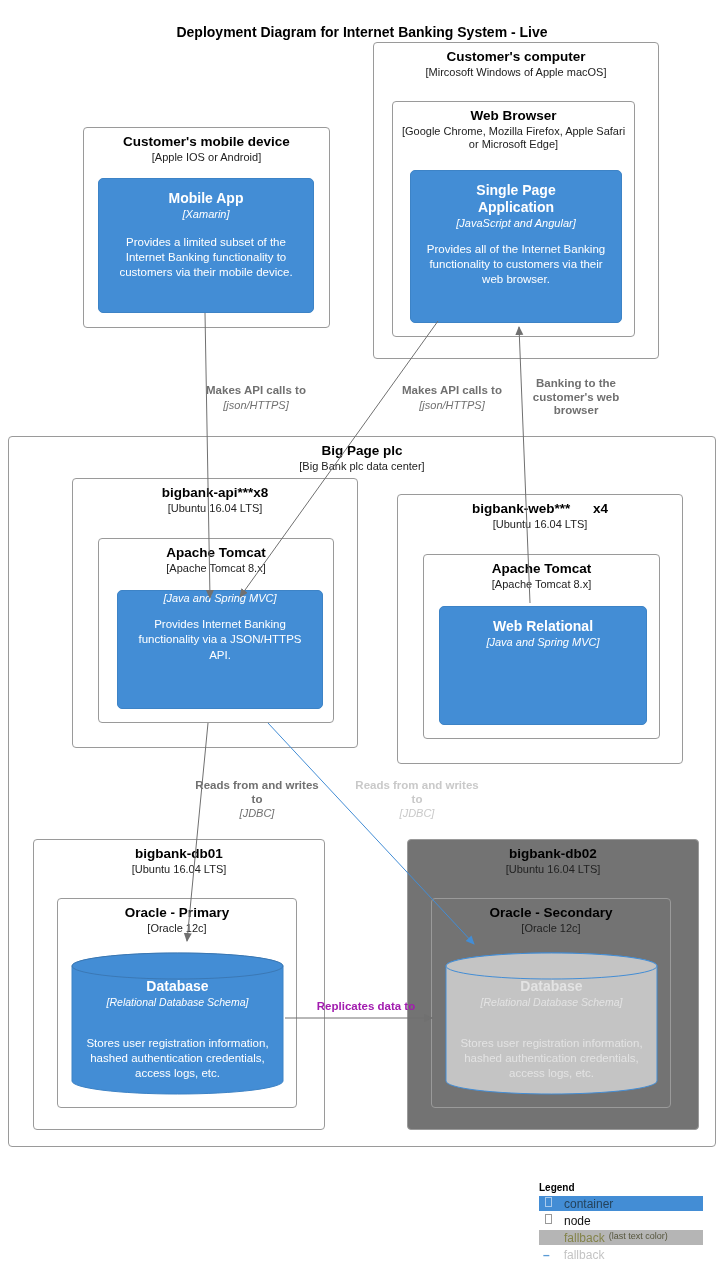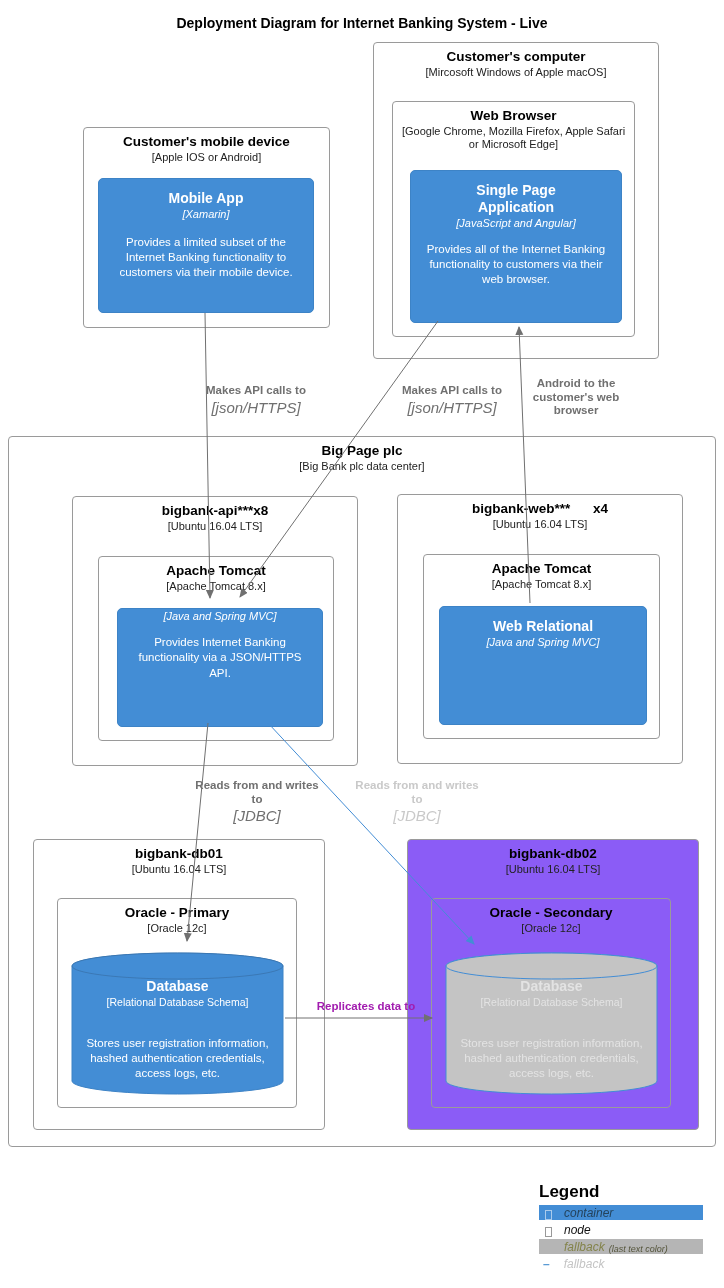--- a/index.html
+++ b/index.html
@@ -2,61 +2,61 @@
 <html><head>
 <meta charset="utf-8">
 <style>
   html,body { margin:0; padding:0; background:#ffffff; }
   #canvas {
     position:relative; width:724px; height:1288px; background:#ffffff;
     font-family:"Liberation Sans","DejaVu Sans",sans-serif; overflow:hidden;
   }
   .abs { position:absolute; }
   .diagram-title {
-    left:0; right:0; top:15px; text-align:center;
+    left:0; right:0; top:24px; text-align:center;
     font-size:14px; font-weight:bold; color:#000;
   }
   .node {
     position:absolute; border:1px solid #9a9a9a; border-radius:4px;
     background:#ffffff; box-sizing:border-box; text-align:center;
   }
-  .node.gray { background:#8b5cf6; }
+  .node.gray { background:#737373; }
   .node.inner-gray { background:transparent; }
   .node-title { font-size:13.5px; font-weight:bold; color:#000; margin-top:6px; line-height:1.15; }
   .node-sub { font-size:11px; color:#222; line-height:1.25; margin-top:1px; }
   .cbox {
     position:absolute; background:#438dd5; border:1px solid #3d83c6; border-radius:5px;
     box-sizing:border-box; color:#ffffff; text-align:center;
   }
   .cbox .c-title { font-size:14px; font-weight:bold; line-height:1.2; padding-top:11px; }
   .cbox .c-title.narrow { max-width:150px; margin:0 auto; }
   .cbox .c-tech { font-size:11px; font-style:italic; line-height:1.2; margin-top:1px; }
   .cbox .c-desc { font-size:11.5px; line-height:1.32; margin-top:14px; padding:0 12px; }
   .cylinder { position:absolute; text-align:center; color:#ffffff; }
   .cylinder svg { position:absolute; left:0; top:0; }
   .cyl-text { position:relative; padding-top:26px; }
   .cyl-text .c-title { font-size:14px; font-weight:bold; line-height:1.2; }
-  .cyl-text .c-tech { font-size:10.5px; margin-top:1px; }
+  .cyl-text .c-tech { font-size:10.5px; font-style:italic; margin-top:1px; }
   .cyl-text .c-desc { font-size:11.5px; line-height:1.3; margin-top:28px; padding:0 10px; }
   .cylinder.secondary { color:#e3e3e3; }
   .rel-label { position:absolute; text-align:center; color:#707070; }
   .rel-label .rl-main { font-size:11.5px; font-weight:bold; line-height:1.18; }
-  .rel-label .rl-tech { font-size:15px; font-style:italic; line-height:1.2; margin-top:1px; }
+  .rel-label .rl-tech { font-size:11px; font-style:italic; line-height:1.2; margin-top:1px; }
   .rel-label.faded { color:#c9c9c9; }
   .rel-label.dark { color:#a21caf; }
   #connections { position:absolute; left:0; top:0; z-index:10; pointer-events:none; }
   
   #legend { position:absolute; left:539px; top:1182px; width:164px; }
-  .legend-title { font-size:17px; font-weight:bold; color:#000; margin-bottom:3px; }
+  .legend-title { font-size:10px; font-weight:bold; color:#000; margin-bottom:3px; }
   .legend-row { position:relative; height:15px; margin-bottom:2px; font-size:12px;
     display:flex; align-items:center; }
   .legend-row .bar { position:absolute; left:0; top:0; right:0; bottom:0; }
   .legend-row .bar.blue { background:#438dd5; }
   .legend-row .bar.gray { background:#b5b5b5; }
-  .legend-row .cell { position:relative; display:flex; align-items:flex-end; width:100%;font-style:italic; }
+  .legend-row .cell { position:relative; display:flex; align-items:flex-start; width:100%; }
   .tofu { display:inline-block; width:7px; height:10px; margin-left:6px; box-sizing:border-box; }
   .tofu.light { border:1px solid rgba(255,255,255,.55); }
   .tofu.dark { border:1px solid #999; }
   .legend-label { margin-left:12px; }
   .legend-label.container-lbl { color:#24435c; }
   .legend-label.node-lbl { color:#111; }
   .legend-label.fb-olive { color:#83834a; margin-left:25px; }
   .legend-note { font-size:9px; color:#55553c; margin-left:4px; }
   .legend-dash { color:#5b9bd5; font-weight:bold; font-size:12px; margin-left:4px; }
   .legend-label.fb-gray { color:#c4c4c4; margin-left:14px; }
@@ -89,21 +89,21 @@
       <div class="c-title">Mobile App</div>
       <div class="c-tech">[Xamarin]</div>
       <div class="c-desc">Provides a limited subset of the Internet Banking functionality to customers via their mobile device.</div>
     </div>
   </div>
 
   <div class="node" style="left:8px; top:436px; width:708px; height:711px;">
     <div class="node-title">Big Page plc</div>
     <div class="node-sub">[Big Bank plc data center]</div>
 
-    <div class="node" style="left:63px; top:59px; width:286px; height:270px;">
+    <div class="node" style="left:63px; top:41px; width:286px; height:270px;">
       <div class="node-title">bigbank-api***x8</div>
       <div class="node-sub">[Ubuntu 16.04 LTS]</div>
       <div class="node" style="left:25px; top:59px; width:236px; height:185px;">
         <div class="node-title">Apache Tomcat</div>
         <div class="node-sub">[Apache Tomcat 8.x]</div>
         <div class="cbox" style="left:18px; top:51px; width:206px; height:119px;">
           <div class="c-tech">[Java and Spring MVC]</div>
           <div class="c-desc" style="margin-top:12px;">Provides Internet Banking functionality via a JSON/HTTPS API.</div>
         </div>
       </div>
@@ -165,21 +165,21 @@
 
   <div class="rel-label" style="left:186px; top:384px; width:140px;">
     <div class="rl-main">Makes API calls to</div>
     <div class="rl-tech">[json/HTTPS]</div>
   </div>
   <div class="rel-label" style="left:382px; top:384px; width:140px;">
     <div class="rl-main">Makes API calls to</div>
     <div class="rl-tech">[json/HTTPS]</div>
   </div>
   <div class="rel-label" style="left:517px; top:377px; width:118px;">
-    <div class="rl-main">Android to the customer's web browser</div>
+    <div class="rl-main">Banking to the customer's web browser</div>
   </div>
   <div class="rel-label" style="left:192px; top:779px; width:130px;">
     <div class="rl-main">Reads from and writes to</div>
     <div class="rl-tech">[JDBC]</div>
   </div>
   <div class="rel-label faded" style="left:352px; top:779px; width:130px;">
     <div class="rl-main">Reads from and writes to</div>
     <div class="rl-tech">[JDBC]</div>
   </div>
   <div class="rel-label dark" style="left:300px; top:1000px; width:132px;">

